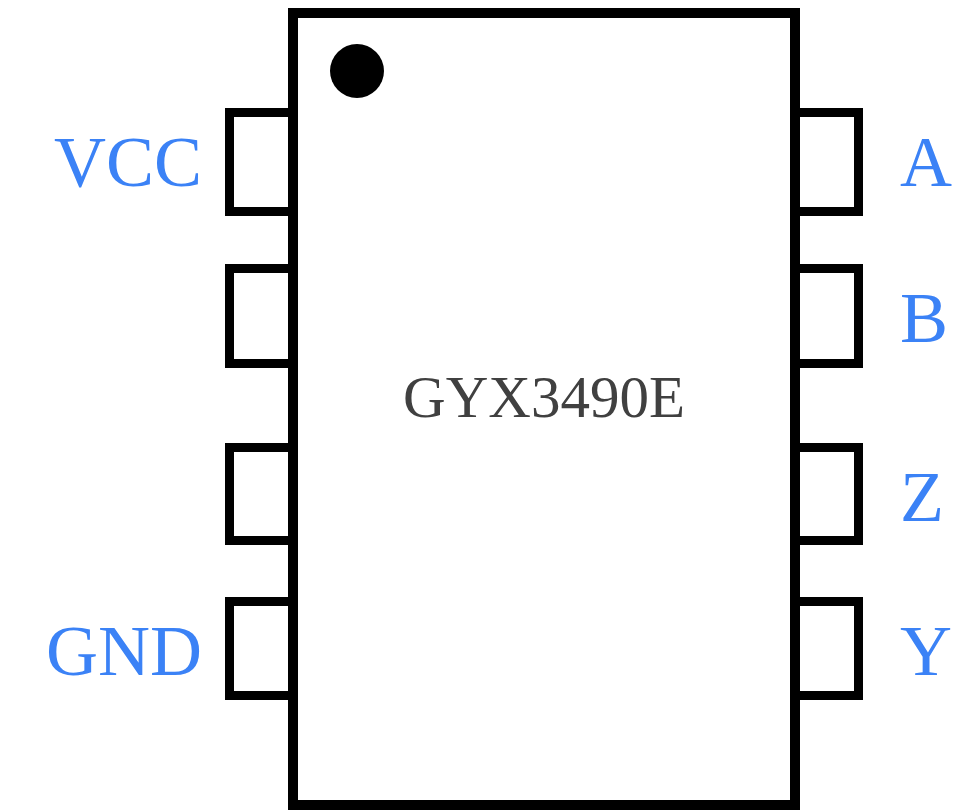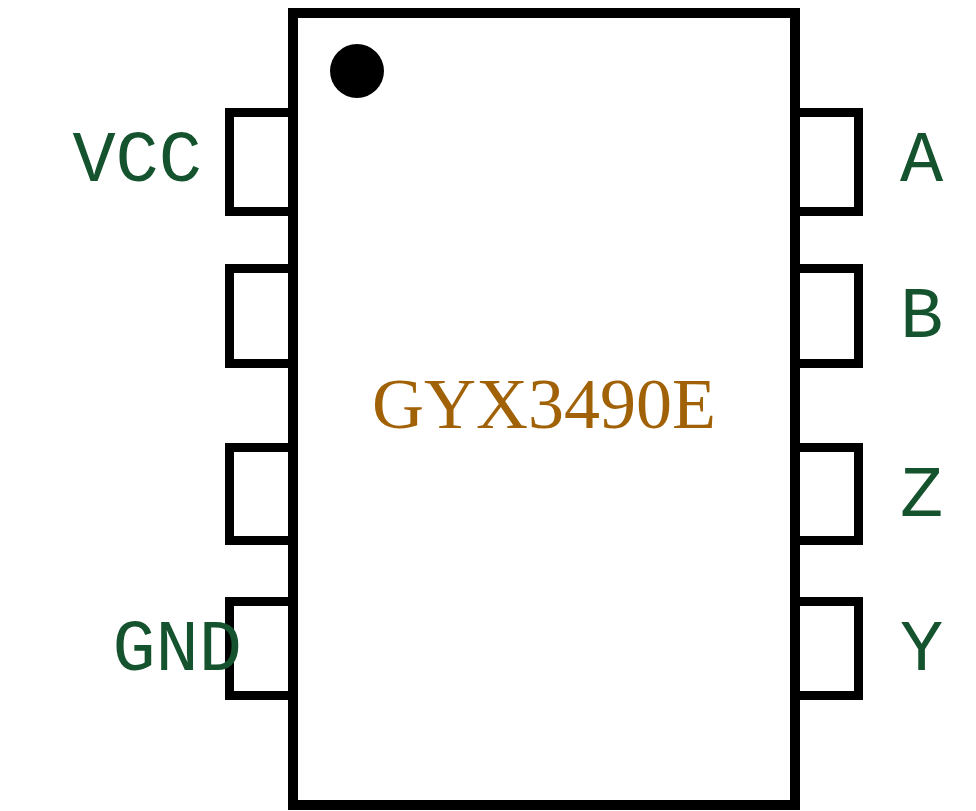--- a/index.html
+++ b/index.html
@@ -26,37 +26,37 @@
   .pin {
     position: absolute;
     box-sizing: border-box;
     background: #ffffff;
     border: 9px solid #000000;
   }
   .pin-left  { border-right: none; }
   .pin-right { border-left: none; }
   .pin-label {
     position: absolute;
-    color: #14532d;
+    color: #3b82f6;
     font-size: 72px;
     line-height: 1;
     white-space: nowrap;
-    font-family: Liberation Mono, monospace;
+    font-family: Liberation Serif, serif;
   }
   .pin-label.left  { text-align: right; }
   .pin-label.right { text-align: left; }
   .marker-dot {
     position: absolute;
     background: #000000;
     border-radius: 50%;
   }
   .part-number {
     position: absolute;
-    color: #a16207;
-    font-size: 72px;
+    color: #404040;
+    font-size: 59px;
     line-height: 1;
     white-space: nowrap;
     text-align: center;
     font-family: "Liberation Serif", "DejaVu Serif", serif;
   }
 </style>
 </head>
 <body>
 
 <div id="stage">
@@ -71,20 +71,20 @@
   <div class="pin pin-right" style="left:793px; top:443px; width:70px; height:102px;"></div>
   <div class="pin pin-right" style="left:793px; top:597px; width:70px; height:103px;"></div>
 
   <div class="ic-body" style="left:288px; top:8px; width:512px; height:802px;"></div>
 
   <div class="marker-dot" style="left:330px; top:44px; width:54px; height:54px;"></div>
 
   <div class="part-number" style="left:288px; top:368px; width:512px;">GYX3490E</div>
 
   <div class="pin-label left" style="left:0px; top:126px; width:202px;">VCC</div>
-  <div class="pin-label left" style="left:0px; top:615px; width:202px;padding-left:40px;">GND</div>
+  <div class="pin-label left" style="left:0px; top:615px; width:202px;">GND</div>
 
   <div class="pin-label right" style="left:900px; top:126px; width:76px;">A</div>
   <div class="pin-label right" style="left:900px; top:282px; width:76px;">B</div>
   <div class="pin-label right" style="left:900px; top:461px; width:76px;">Z</div>
   <div class="pin-label right" style="left:900px; top:615px; width:76px;">Y</div>
 
 </div>
 
 </body></html>

